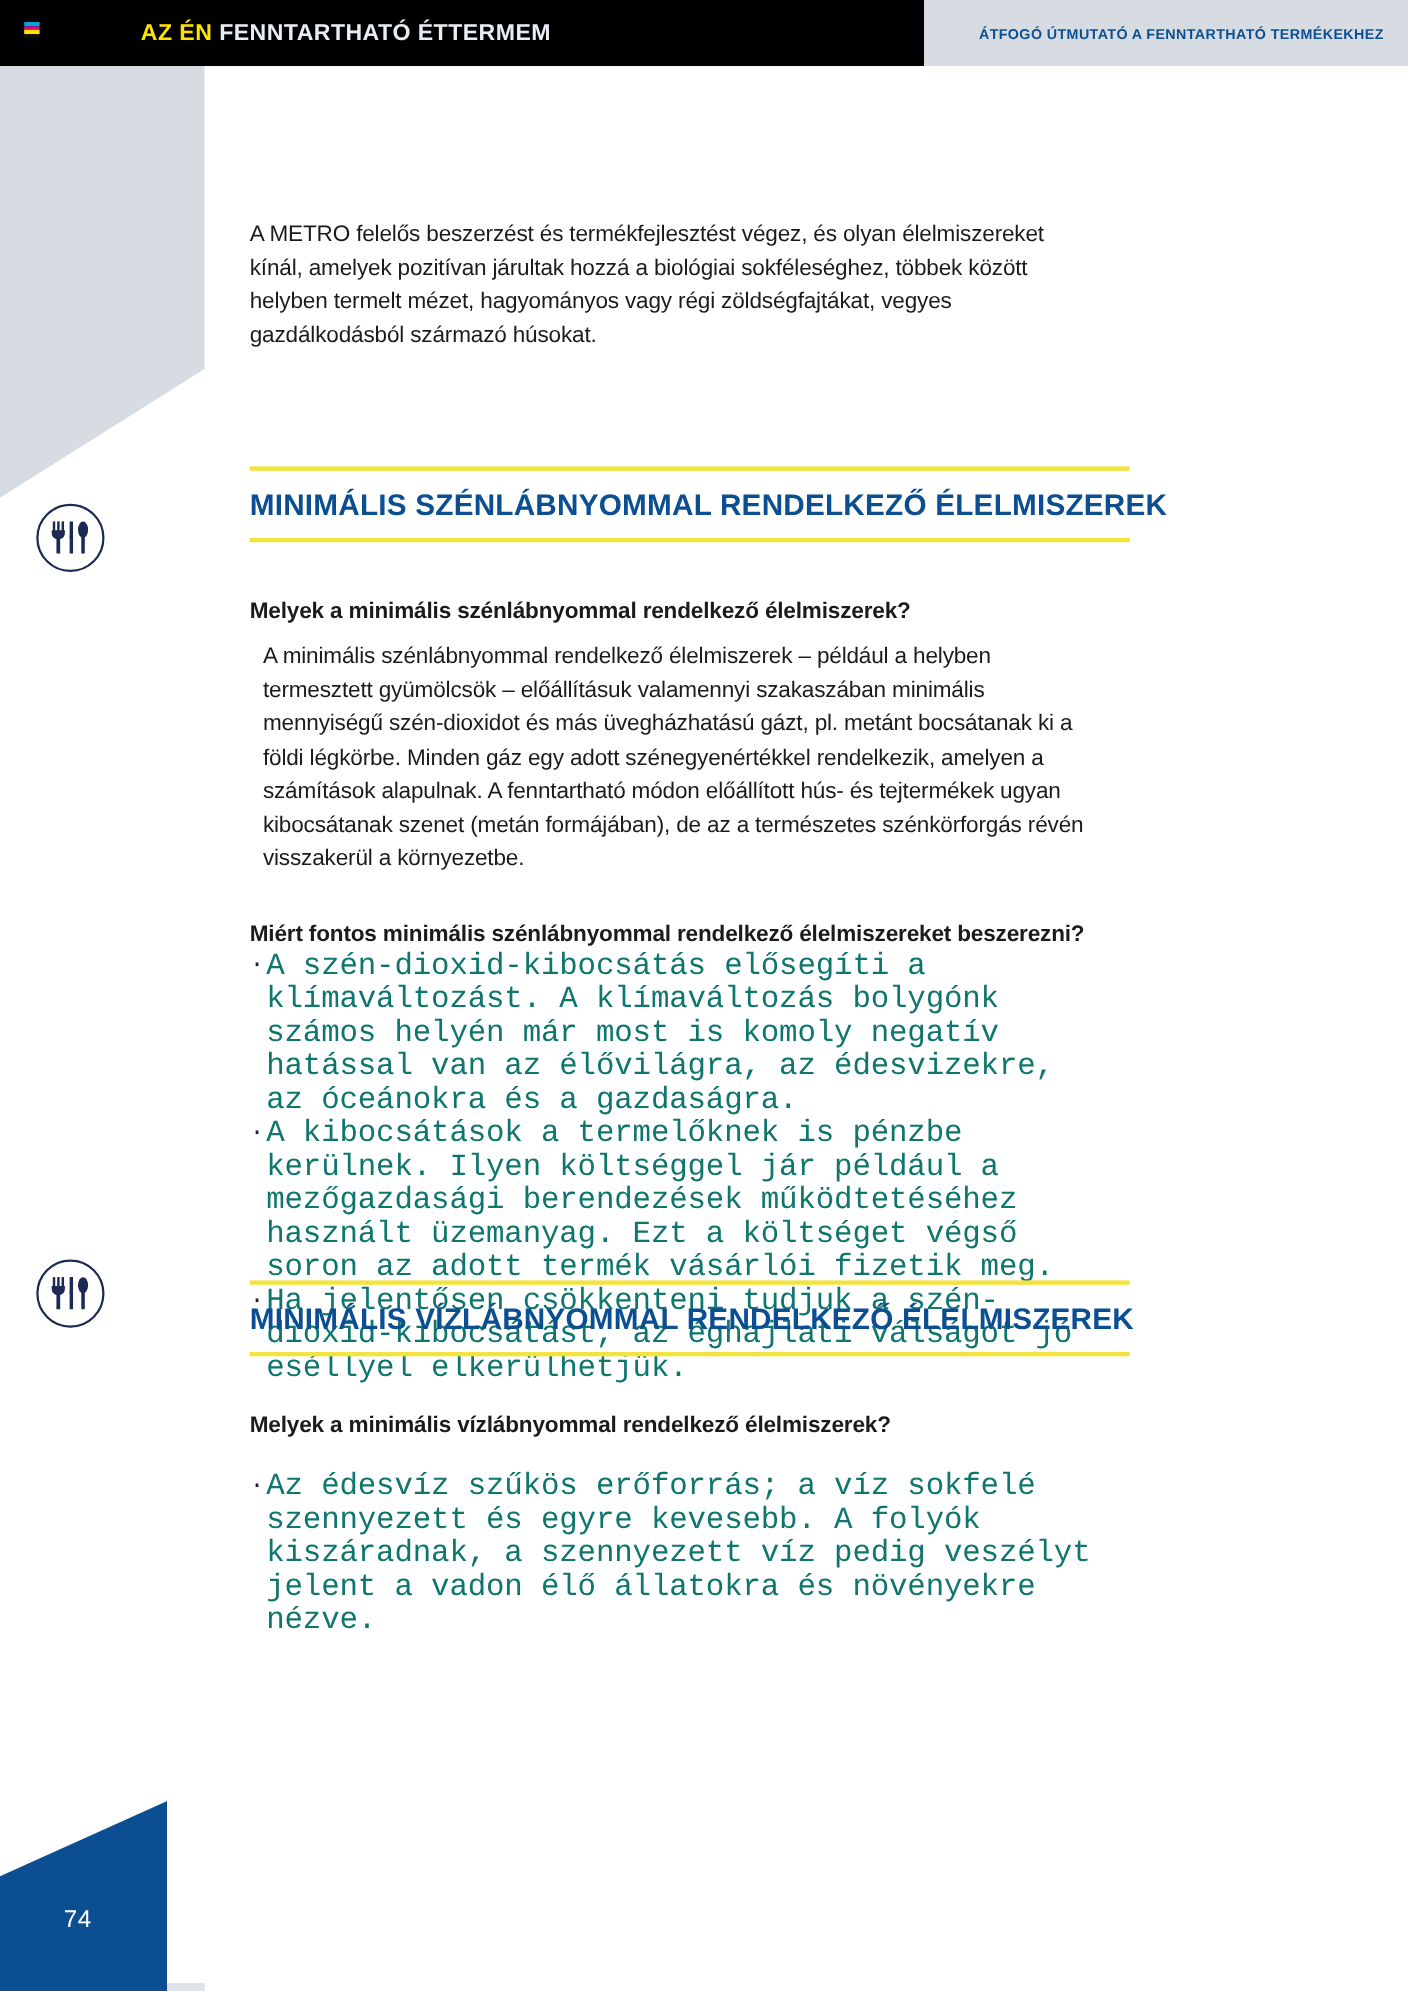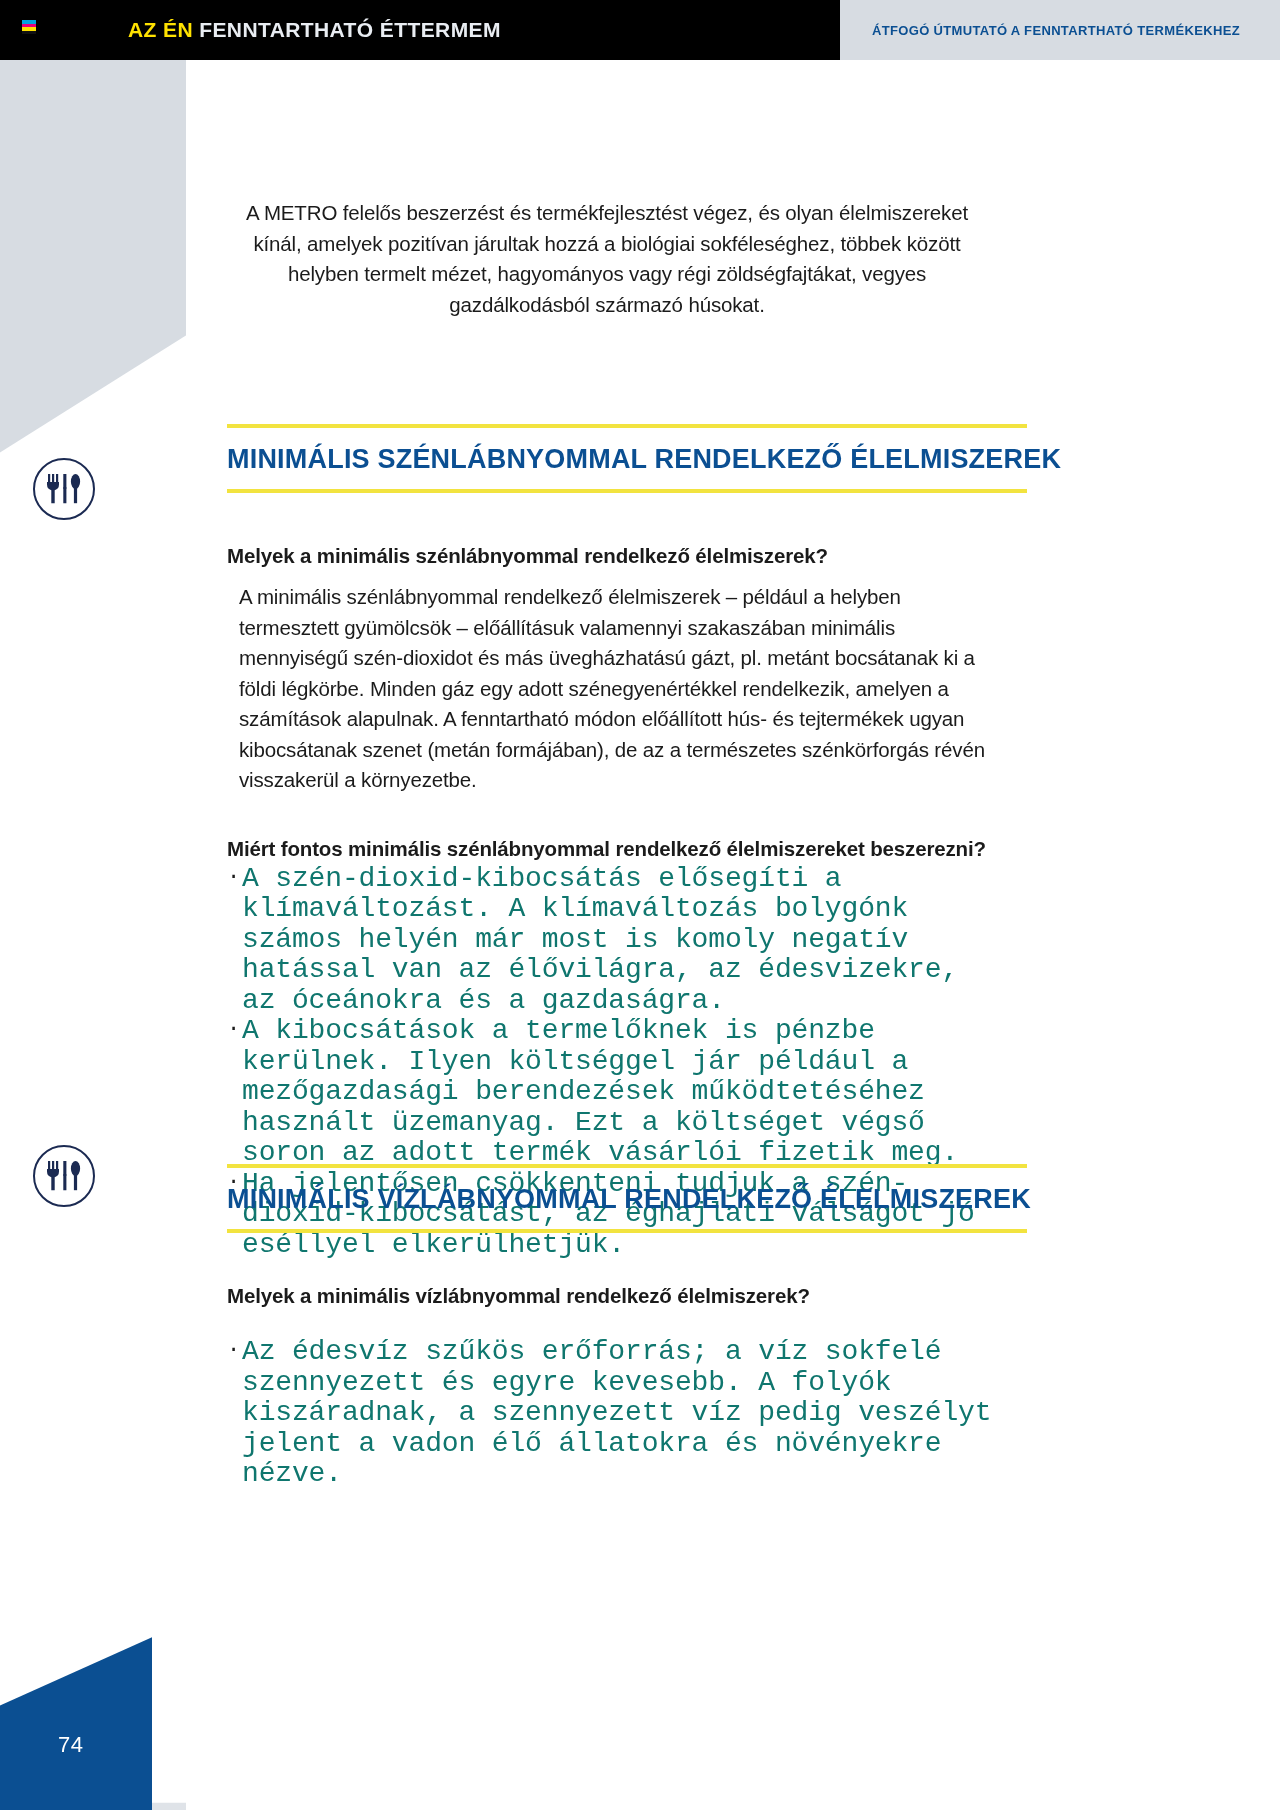--- a/index.html
+++ b/index.html
@@ -97,21 +97,21 @@
     display: flex;
     align-items: center;
     position: relative;
   }
   .header-right {
     background: #d7dce2;
     flex: 1;
     display: flex;
     align-items: center;
     justify-content: flex-end;
-    padding-right: 40px;
+    padding-right: 22px;
   }
   .reg-mark {
     position: absolute;
     left: 22px;
     top: 20px;
     width: 14px;
     height: 14px;
     display: flex;
     flex-direction: column;
     border: 0;
@@ -149,21 +149,21 @@
     top: 0;
     width: 800px;
     z-index: 8;
   }
 
   p.body-text, .body-text {
     font-size: 20.5px;
     line-height: 30.5px;
     color: #1b1b1b;
     margin: 0;
-    text-align: center;
+    text-align: left;
     font-family: "Liberation Sans", sans-serif;
     letter-spacing: -0.15px;
   }
 
   .intro {
     position: absolute;
     top: 198px;
     left: 19px;
     width: 760px;
   }

